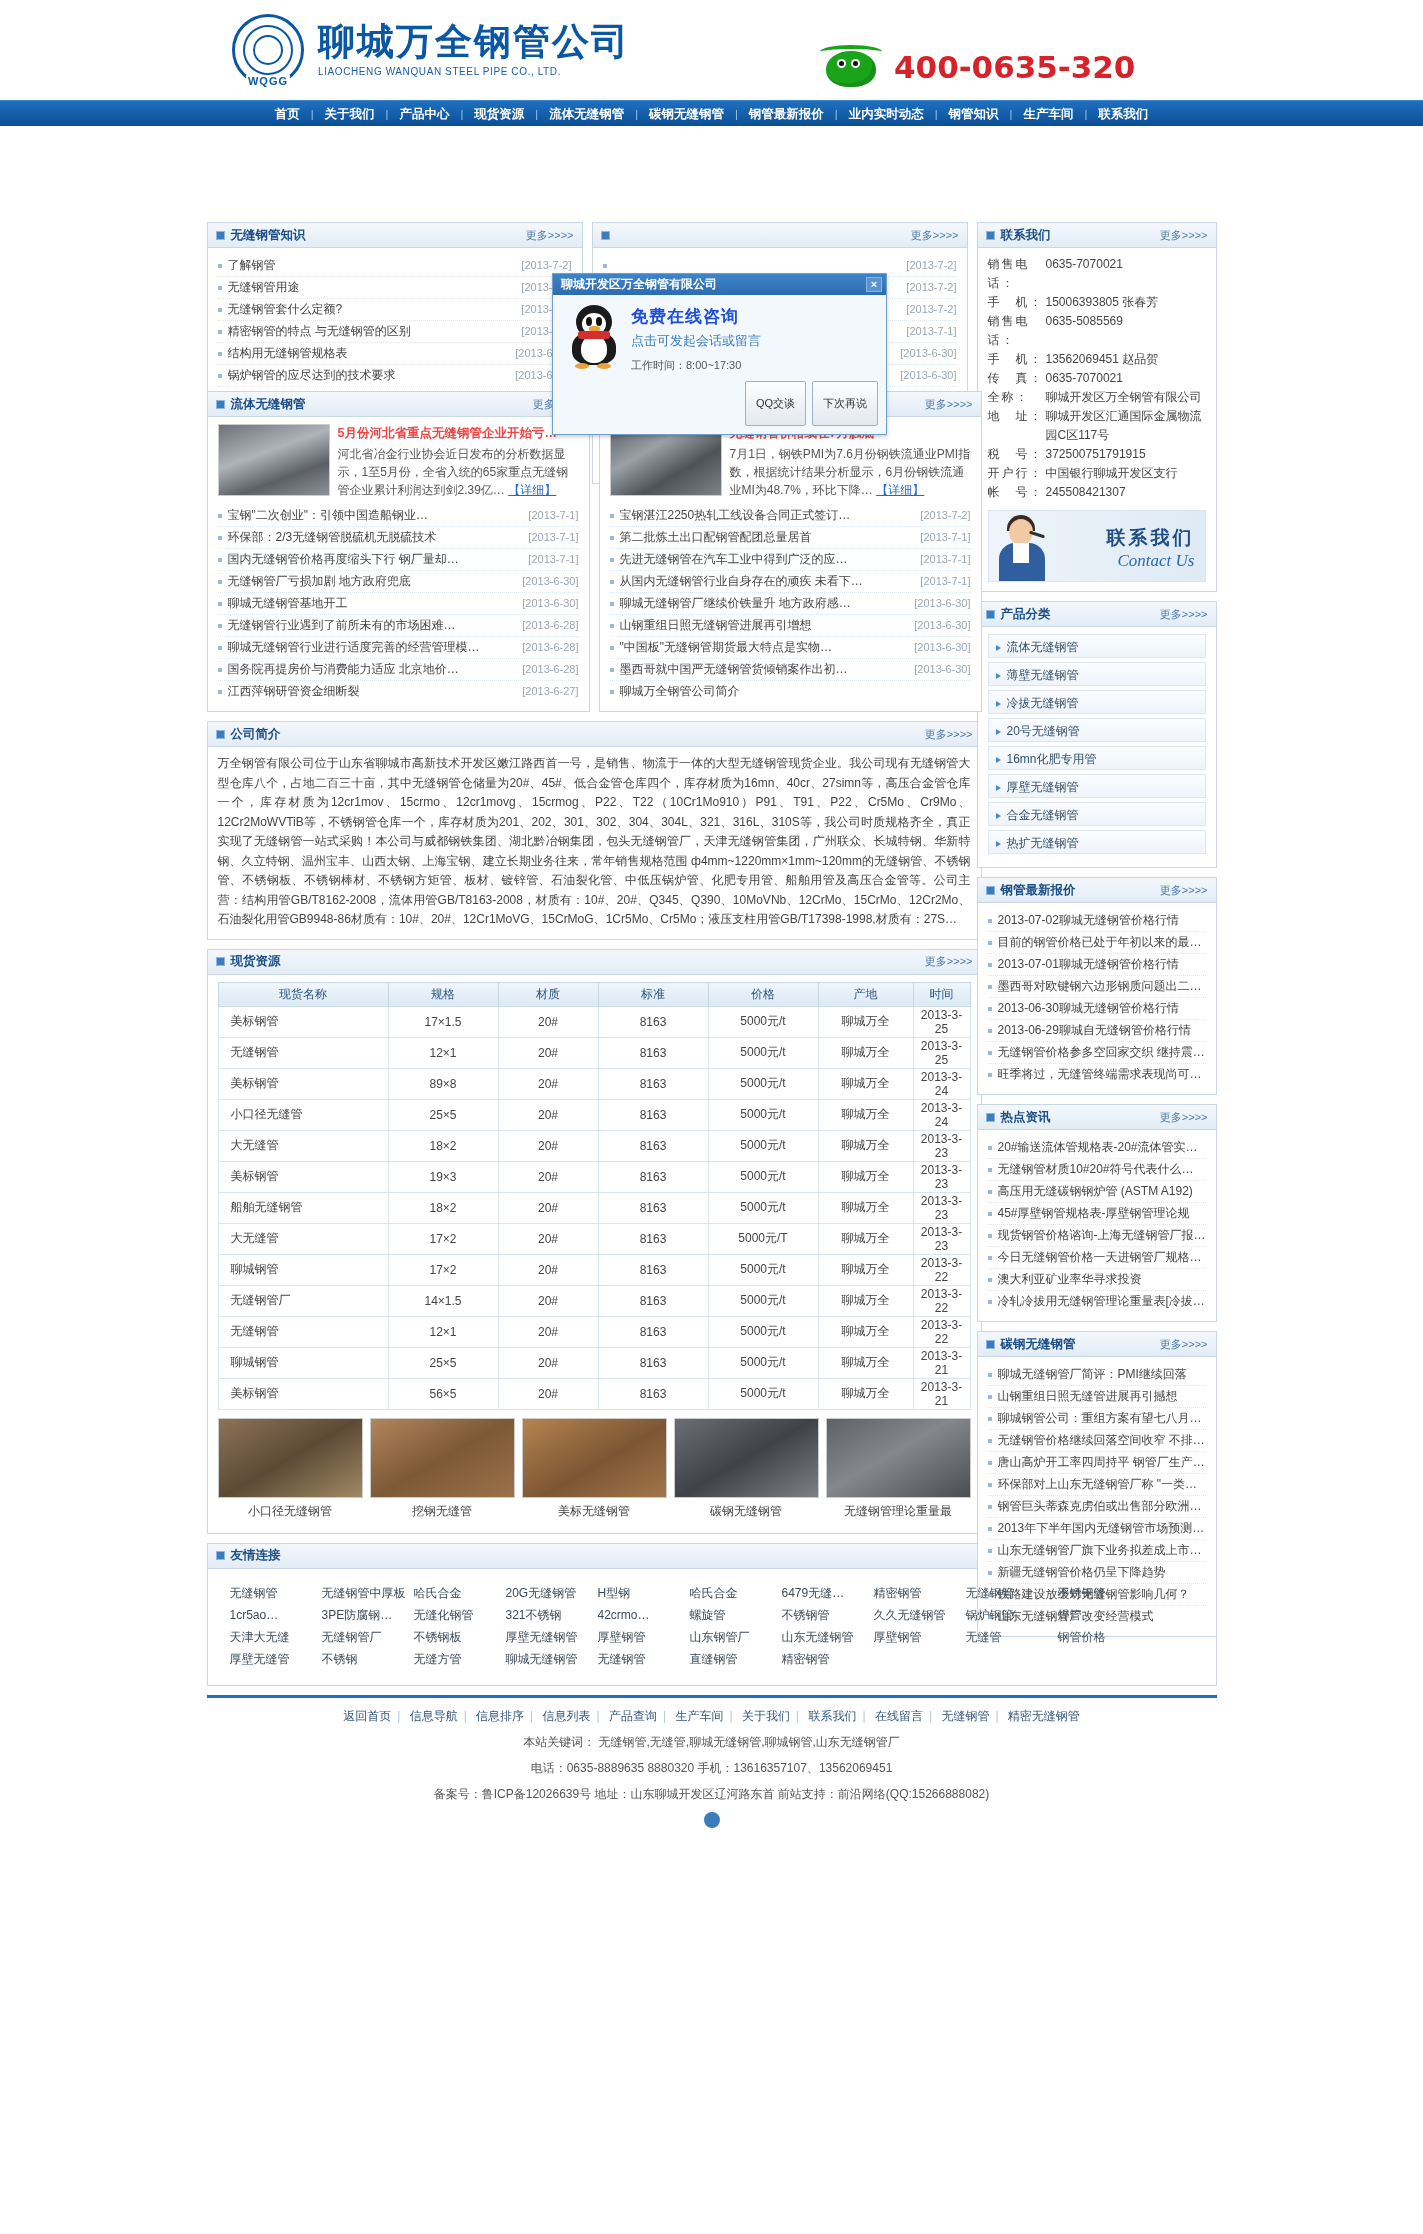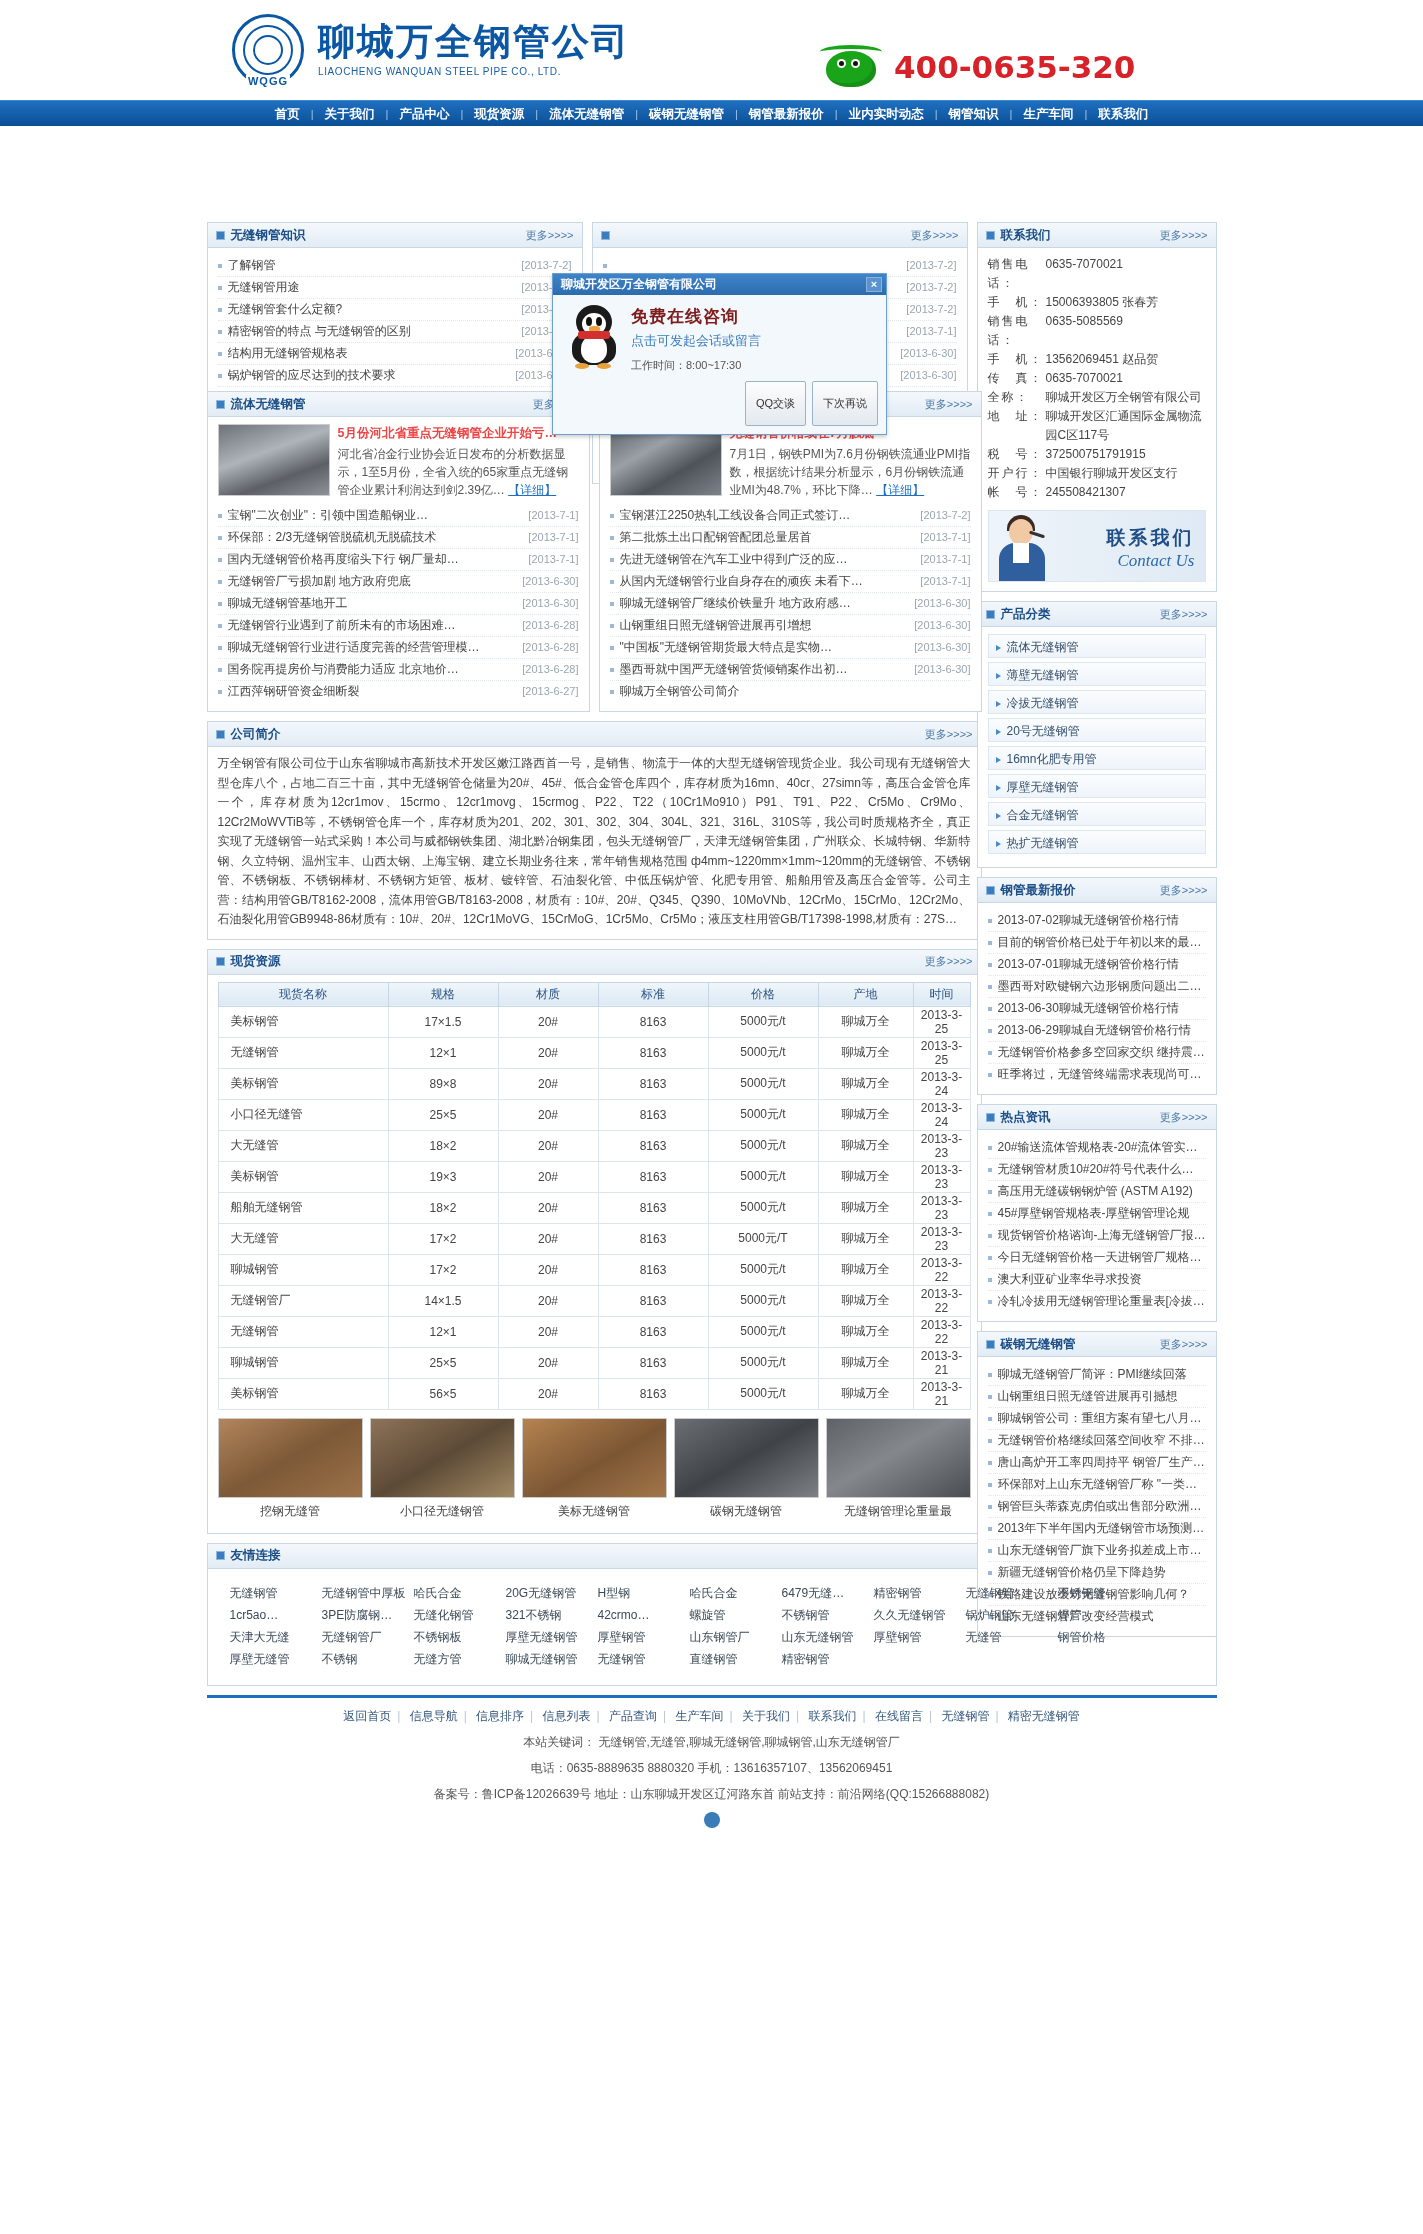--- a/index.html
+++ b/index.html
@@ -111,21 +111,21 @@
   .peng .face { position:absolute; left:14px; top:8px; width:24px; height:22px; background:#fff; border-radius:50%; }
   .peng .eye { position:absolute; top:12px; width:6px; height:9px; background:#111; border-radius:50%; }
   .peng .eye.l { left:18px; } .peng .eye.r { left:28px; }
   .peng .beak { position:absolute; left:21px; top:21px; width:11px; height:6px; background:#e9a13b; border-radius:40%; }
   .peng .body { position:absolute; left:4px; top:26px; width:44px; height:34px; background:#1b1b1b; border-radius:46% 46% 40% 40%; }
   .peng .belly { position:absolute; left:13px; top:30px; width:26px; height:28px; background:#fff; border-radius:50% 50% 45% 45%; }
   .peng .scarf { position:absolute; left:10px; top:26px; width:32px; height:8px; background:#d32f2f; border-radius:3px; }
   .peng .foot { position:absolute; top:58px; width:14px; height:6px; background:#e9a13b; border-radius:50%; }
   .peng .foot.l { left:7px; } .peng .foot.r { left:29px; }
   .qq-text { flex:1; padding-left:4px; }
-  .qq-h { font-size:17px; color:#7f1d1d; font-weight:bold; letter-spacing:1px; }
+  .qq-h { font-size:17px; color:#1d4ed8; font-weight:bold; letter-spacing:1px; }
   .qq-s { font-size:13px; color:#3a7cb8; margin-top:4px; }
   .qq-time { font-size:11px; color:#555; margin-top:8px; }
   .qq-actions { display:flex; justify-content:flex-end; gap:6px; padding:4px 8px 8px 0; }
   .qq-btn {
     font-size:11px; padding:14px 10px; background:linear-gradient(#fdfdfd,#e3e9ef);
     border:1px solid #9bb3c7; border-radius:2px; cursor:pointer; color:#333;
   }
 
   
   .wrap { width:1010px; margin:0 auto; position:relative; }
@@ -988,26 +988,26 @@
                   <td>8163</td>
                   <td>5000元/t</td>
                   <td>聊城万全</td>
                   <td>2013-3-21</td>
                 </tr>
             </tbody>
           </table>
 
           <div class="gallery">
             <div class="gal-item">
+              <div class="gal-img g2"></div>
+              <div class="gal-cap">小口径无缝钢管</div>
+            </div>
+            <div class="gal-item">
               <div class="gal-img g1"></div>
               <div class="gal-cap">挖钢无缝管</div>
-            </div>
-            <div class="gal-item">
-              <div class="gal-img g2"></div>
-              <div class="gal-cap">小口径无缝钢管</div>
             </div>
             <div class="gal-item">
               <div class="gal-img g3"></div>
               <div class="gal-cap">美标无缝钢管</div>
             </div>
             <div class="gal-item">
               <div class="gal-img g4"></div>
               <div class="gal-cap">碳钢无缝钢管</div>
             </div>
             <div class="gal-item">

